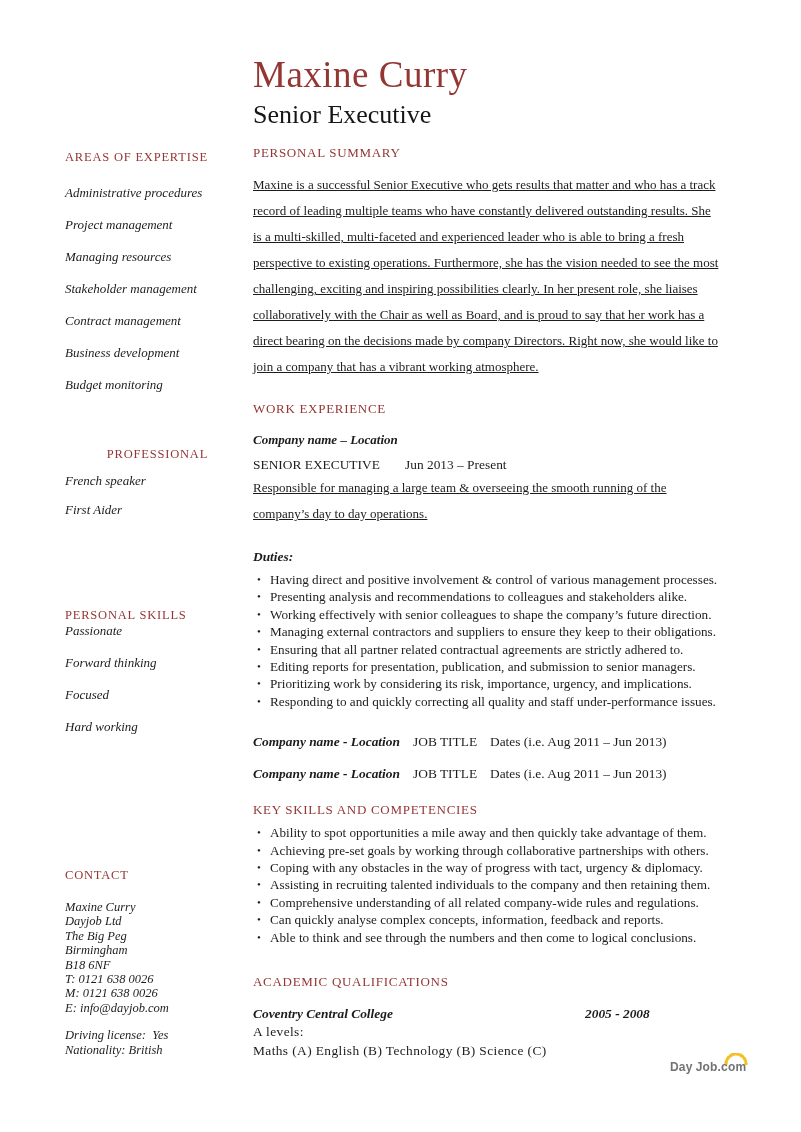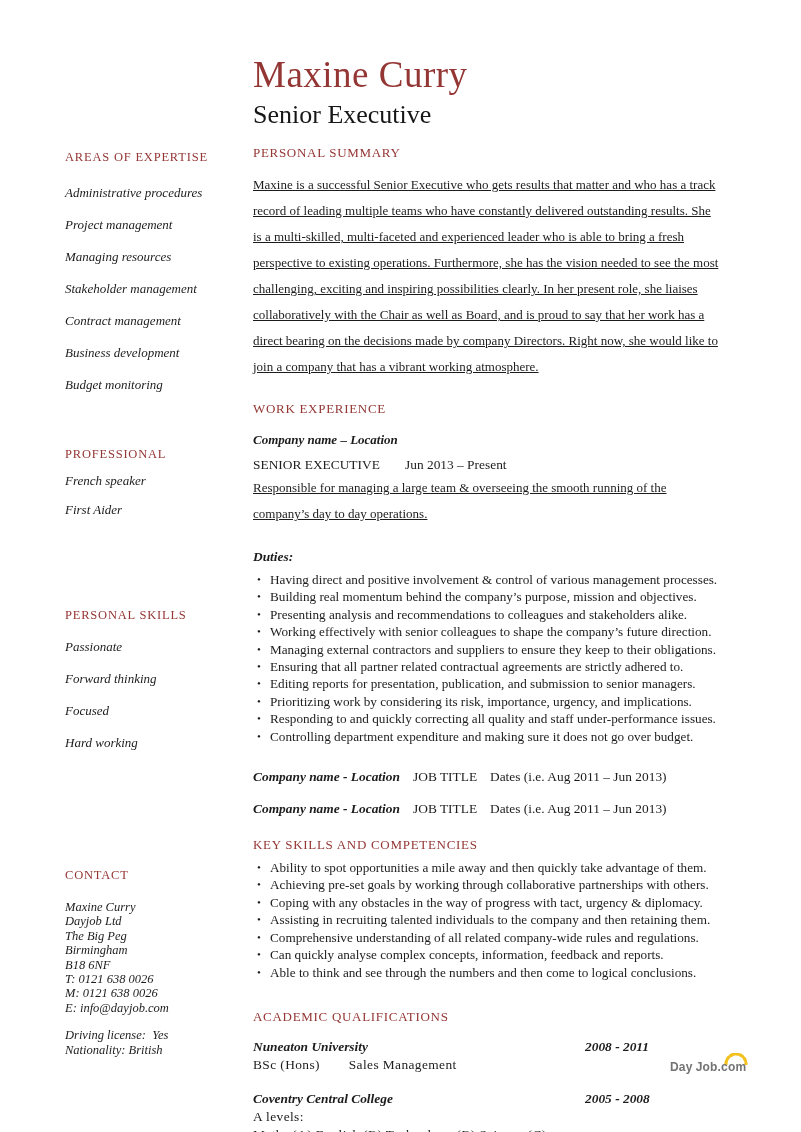--- a/index.html
+++ b/index.html
@@ -20,22 +20,22 @@
   #sb-skills      { top:608px; }
   #sb-contact     { top:868px; }
   .sb-h {
     color:#943634;
     font-size:12.5px; font-weight:400;
     letter-spacing:0.8px;
     line-height:15px;
     white-space:nowrap;
   }
   #sb-expertise .sb-h { margin-bottom:20px; }
-  #sb-professional .sb-h { margin-bottom:11px; }
-  #sb-skills .sb-h { margin-bottom:16px; }
+  #sb-professional .sb-h { margin-bottom:11px;text-align:center; }
+  #sb-skills .sb-h { margin-bottom:0; }
   #sb-contact .sb-h { margin-bottom:17px; }
   .sb-item {
     font-style:italic; font-weight:500;
     font-size:13px; line-height:15px;
     white-space:nowrap;
   }
   #sb-expertise .sb-item, #sb-skills .sb-item { margin-bottom:17px; }
   #sb-professional .sb-item { margin-bottom:14px; }
   .contact-line {
     font-style:italic; font-weight:500;
@@ -194,29 +194,27 @@
     <div class="company-line">Company name – Location</div>
     <div class="job-row">
       <span class="jt">SENIOR EXECUTIVE</span>
       <span>Jun 2013 – Present</span>
     </div>
     <p class="body-text job-summary">Responsible for managing a large team &amp; overseeing the smooth running of the company’s day to day operations.</p>
 
     <div class="duties-label">Duties:</div>
     <ul class="blist">
       <li>Having direct and positive involvement &amp; control of various management processes.</li>
-      <li>Building real momentum behind the company’s purpose, mission and objectives.</li>
       <li>Presenting analysis and recommendations to colleagues and stakeholders alike.</li>
       <li>Working effectively with senior colleagues to shape the company’s future direction.</li>
       <li>Managing external contractors and suppliers to ensure they keep to their obligations.</li>
       <li>Ensuring that all partner related contractual agreements are strictly adhered to.</li>
       <li>Editing reports for presentation, publication, and submission to senior managers.</li>
       <li>Prioritizing work by considering its risk, importance, urgency, and implications.</li>
       <li>Responding to and quickly correcting all quality and staff under-performance issues.</li>
-      <li>Controlling department expenditure and making sure it does not go over budget.</li>
     </ul>
 
     <div class="role-row first">
       <span class="co">Company name - Location</span>
       <span class="ti">JOB TITLE</span>
       <span>Dates (i.e. Aug 2011 – Jun 2013)</span>
     </div>
     <div class="role-row">
       <span class="co">Company name - Location</span>
       <span class="ti">JOB TITLE</span>
@@ -229,30 +227,20 @@
       <li>Achieving pre-set goals by working through collaborative partnerships with others.</li>
       <li>Coping with any obstacles in the way of progress with tact, urgency &amp; diplomacy.</li>
       <li>Assisting in recruiting talented individuals to the company and then retaining them.</li>
       <li>Comprehensive understanding of all related company-wide rules and regulations.</li>
       <li>Can quickly analyse complex concepts, information, feedback and reports.</li>
       <li>Able to think and see through the numbers and then come to logical conclusions.</li>
     </ul>
 
     <h3 class="mh mh-academic">ACADEMIC QUALIFICATIONS</h3>
 
-    <div class="acad-entry">
-      <div class="acad-row">
-        <span class="school">Nuneaton University</span>
-        <span class="dates">2008 - 2011</span>
-      </div>
-      <div class="acad-detail">
-        <span class="degree">BSc (Hons)</span>
-        <span>Sales Management</span>
-      </div>
-    </div>
 
     <div class="acad-entry second">
       <div class="acad-row">
         <span class="school">Coventry Central College</span>
         <span class="dates">2005 - 2008</span>
       </div>
       <div class="acad-detail">A levels:</div>
       <div class="acad-detail">Maths (A) English (B) Technology (B) Science (C)</div>
     </div>
 

